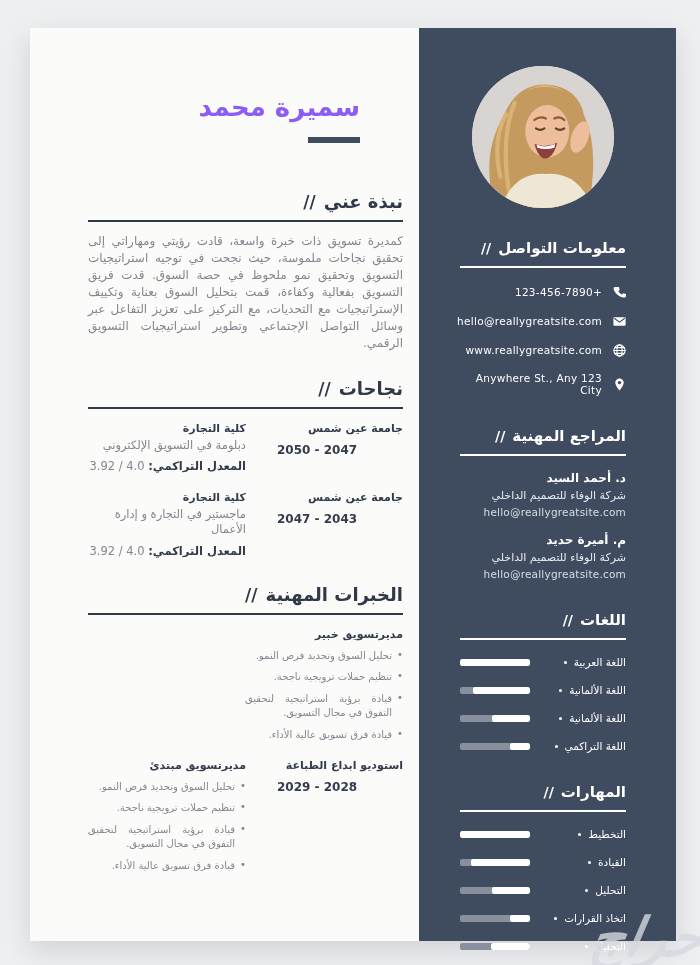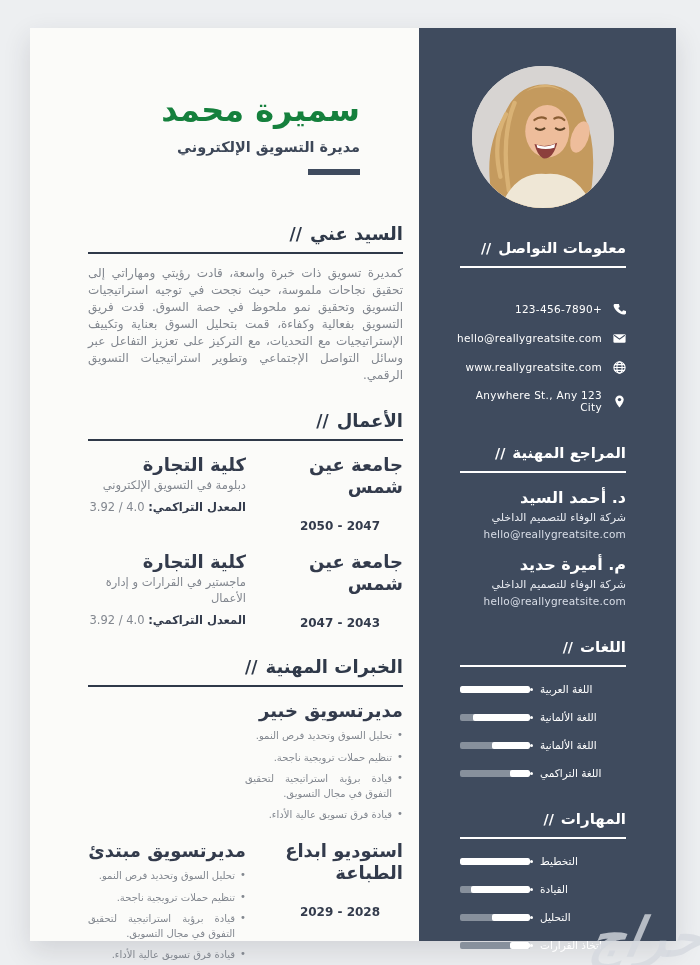--- a/index.html
+++ b/index.html
@@ -8,35 +8,35 @@
     background:#edeff1;
     font-family:"DejaVu Sans",sans-serif;
   }
   .sheet{
     position:absolute;left:30px;top:28px;width:646px;height:913px;
     background:#fbfbf9;box-shadow:0 10px 26px rgba(40,45,60,.14);
     display:flex;direction:rtl;
   }
   
   .main{flex:1;box-sizing:border-box;padding:0 16px 0 58px;text-align:right}
-  .name{font-size:32px;font-weight:bold;color:#15803d;margin:64px 43px 0 0;line-height:1.18;letter-spacing:-.5px}
+  .name{font-size:26px;font-weight:bold;color:#8b5cf6;margin:64px 43px 0 0;line-height:1.18;letter-spacing:-.5px}
   .job{font-size:14.5px;color:#3d4758;margin:9px 43px 0 0;font-weight:bold}
   .mini-rule{width:52px;height:6px;background:#3f4b5e;margin:14px 43px 0 auto}
   .sec-about{margin-top:48px}
   .sec-edu{margin-top:26px}
   .sec-exp{margin-top:26px}
   .m-h{display:flex;gap:8px;align-items:baseline;font-size:18px;font-weight:bold;color:#2f3949}
   .m-h .sl{font-size:17px}
   .m-rule{height:2px;background:#2f3949;margin-top:8px}
   .about-t{font-size:12px;color:#82878f;line-height:1.42;text-align:justify;margin-top:11px}
   .pair-row{display:flex;justify-content:space-between;margin-top:13px}
   .col-r{width:126px}
   .col-l{width:158px}
-  .bold-dark{font-weight:bold;font-size:18px;color:#333b4c;line-height:1.25}
-  .dates{font-weight:bold;font-size:12px;color:#333b4c;margin-top:20px;direction:ltr;text-align:center}
+  .bold-dark{font-weight:bold;font-size:11px;color:#333b4c;line-height:1.25}
+  .dates{font-weight:bold;font-size:12px;color:#333b4c;margin-top:7px;direction:ltr;text-align:left}
   .deg{font-size:11.5px;color:#82878f;margin-top:2px;line-height:1.35}
   .gpa{font-size:11.5px;color:#82878f;margin-top:6px}
   .gpa b{color:#333b4c}
   .gpa .val{direction:ltr;unicode-bidi:embed}
   .x-b{position:relative;padding-right:11px;font-size:10px;color:#82878f;line-height:1.45;margin-top:7px;text-align:justify}
   .x-b::before{content:"•";position:absolute;right:0;top:-1px;color:#82878f}
   
   .sidebar{
     width:257px;box-sizing:border-box;background:#3f4b5e;color:#fff;
     padding:38px 50px 0 41px;text-align:right;
@@ -44,24 +44,24 @@
   .photo{width:142px;height:142px;border-radius:50%;margin:0 auto;overflow:hidden;
     background:linear-gradient(180deg,#dedcda,#c9c6c4)}
   .photo svg{display:block;width:100%;height:100%}
   .sb-h{display:flex;gap:7px;align-items:baseline;font-size:15px;font-weight:bold;margin-top:31px}
   .sb-h .sl{font-size:14px}
   .sb-rule{height:2px;background:#fff;margin-top:9px}
   .c-row{display:flex;align-items:center;gap:10px;margin-top:15px;font-size:10.5px;letter-spacing:.3px}
   .c-row .ic{width:14px;height:14px;flex:0 0 14px;display:flex;align-items:center;justify-content:center}
   .ic svg{width:13px;height:13px;display:block}
   .ref{margin-top:15px}
-  .ref-name{font-weight:bold;font-size:16px}
+  .ref-name{font-weight:bold;font-size:12px}
   .ref-co{font-size:11px;color:#e7eaf0;margin-top:4px}
   .ref-em{font-size:10.5px;color:#d9dee8;margin-top:4px;letter-spacing:.2px}
-  .bar-row{display:flex;align-items:center;justify-content:flex-end;margin-top:16px}
+  .bar-row{display:flex;align-items:center;justify-content:space-between;margin-top:16px}
   .bl{display:flex;align-items:center;gap:7px;font-size:10.5px}
   .dot{width:3px;height:3px;border-radius:50%;background:#fff;flex:0 0 3px}
   .bar{width:70px;height:7px;background:#87909c;border-radius:2px;position:relative;overflow:hidden}
   .fill{position:absolute;top:0;right:0;height:100%;background:#fff;border-radius:2px}
   
   .wm{position:absolute;right:-4px;bottom:0;z-index:6;
       font-size:54px;font-weight:bold;font-style:italic;
       color:rgba(213,216,222,.8);transform:skewX(-10deg);letter-spacing:-3px;line-height:1}
 </style>
 </head>
@@ -86,21 +86,21 @@
         <path d="M38 18 Q52 8 66 19 Q58 14 50 15 Q43 15 38 18Z" fill="#d9b275"></path>
       </svg>
     </div>
 
     <div class="sb-h">
       <span>معلومات التواصل</span>
       <span class="sl">//</span>
     </div>
     <div class="sb-rule"></div>
 
-    <div class="c-row" style="margin-top:34px">
+    <div class="c-row" style="margin-top:17px">
       <span class="ic">
         <svg viewBox="0 0 13 13">
             <path fill="#fff" d="M3.9.9 5.9 1l.8 2.9-1.5 1.1a9.2 9.2 0 0 0 3.8 3.8l1.1-1.5 2.9.8.1 2c0 .7-.6 1.3-1.3 1.3C6.9 12.4.6 6.1.6 2.2.6 1.5 1.2.9 1.9.9z"></path>
           </svg>
       </span>
       <span>+123-456-7890</span>
     </div>
     <div class="c-row">
       <span class="ic">
         <svg viewBox="0 0 13 13">
@@ -240,35 +240,34 @@
       <span class="bar">
           <span class="fill" style="width: 56%;"></span>
         </span>
     </div>
 
   </aside>
 
   <main class="main">
 
     <h1 class="name">سميرة محمد</h1>
-    <div class="job">مديرة التسويق الإلكتروني</div>
     <div class="mini-rule"></div>
 
     <section class="sec-about">
       <div class="m-h">
-        <span>السيد عني</span>
+        <span>نبذة عني</span>
         <span class="sl">//</span>
       </div>
       <div class="m-rule"></div>
       <p class="about-t" style="margin-bottom:0">كمديرة تسويق ذات خبرة واسعة، قادت رؤيتي ومهاراتي إلى تحقيق نجاحات ملموسة، حيث نجحت في توجيه استراتيجيات التسويق وتحقيق نمو ملحوظ في حصة السوق. قدت فريق التسويق بفعالية وكفاءة، قمت بتحليل السوق بعناية وتكييف الإستراتيجيات مع التحديات، مع التركيز على تعزيز التفاعل عبر وسائل التواصل الإجتماعي وتطوير استراتيجيات التسويق الرقمي.</p>
     </section>
 
     <section class="sec-edu">
       <div class="m-h">
-        <span>الأعمال</span>
+        <span>نجاحات</span>
         <span class="sl">//</span>
       </div>
       <div class="m-rule"></div>
 
       <div class="pair-row">
         <div class="col-r">
           <div class="bold-dark">جامعة عين شمس</div>
           <div class="dates">2050 - 2047</div>
         </div>
         <div class="col-l">
@@ -281,21 +280,21 @@
         </div>
       </div>
 
       <div class="pair-row" style="margin-top:18px">
         <div class="col-r">
           <div class="bold-dark">جامعة عين شمس</div>
           <div class="dates">2047 - 2043</div>
         </div>
         <div class="col-l">
           <div class="bold-dark">كلية التجارة</div>
-          <div class="deg">ماجستير في القرارات و إدارة الأعمال</div>
+          <div class="deg">ماجستير في التجارة و إدارة الأعمال</div>
           <div class="gpa">
             <b>المعدل التراكمي:</b>
             <span class="val">3.92 / 4.0</span>
           </div>
         </div>
       </div>
     </section>
 
     <section class="sec-exp">
       <div class="m-h">

